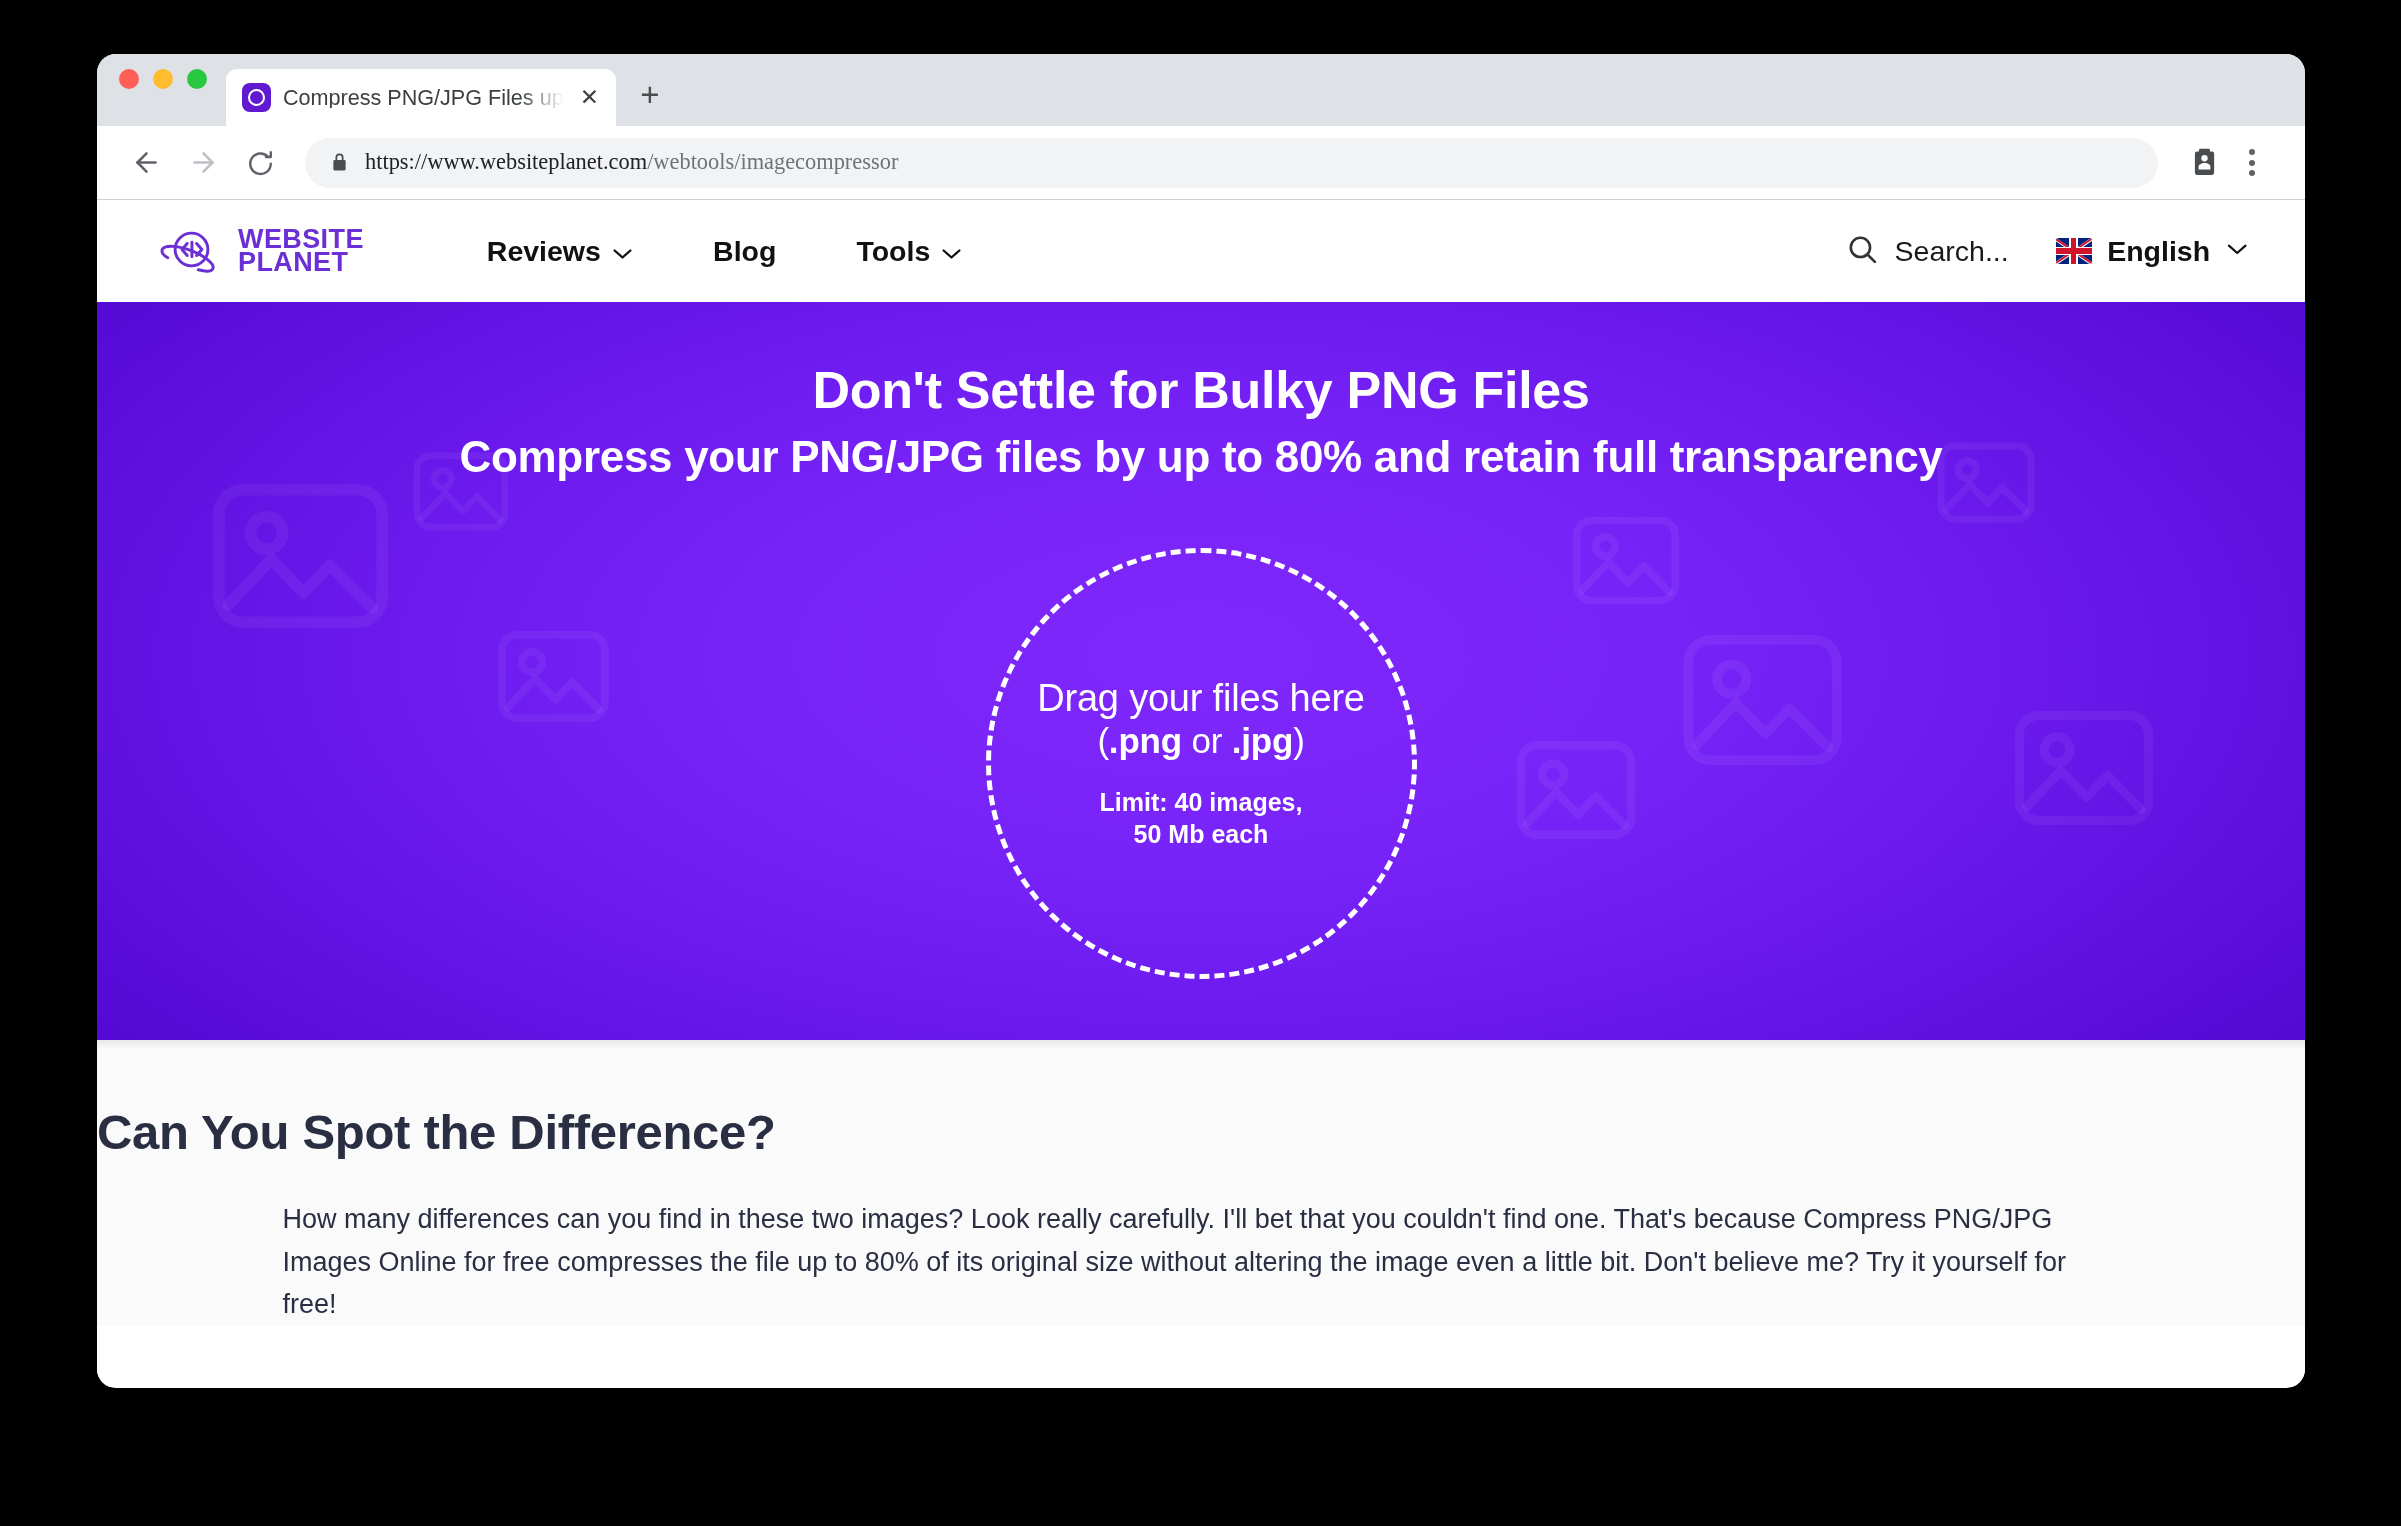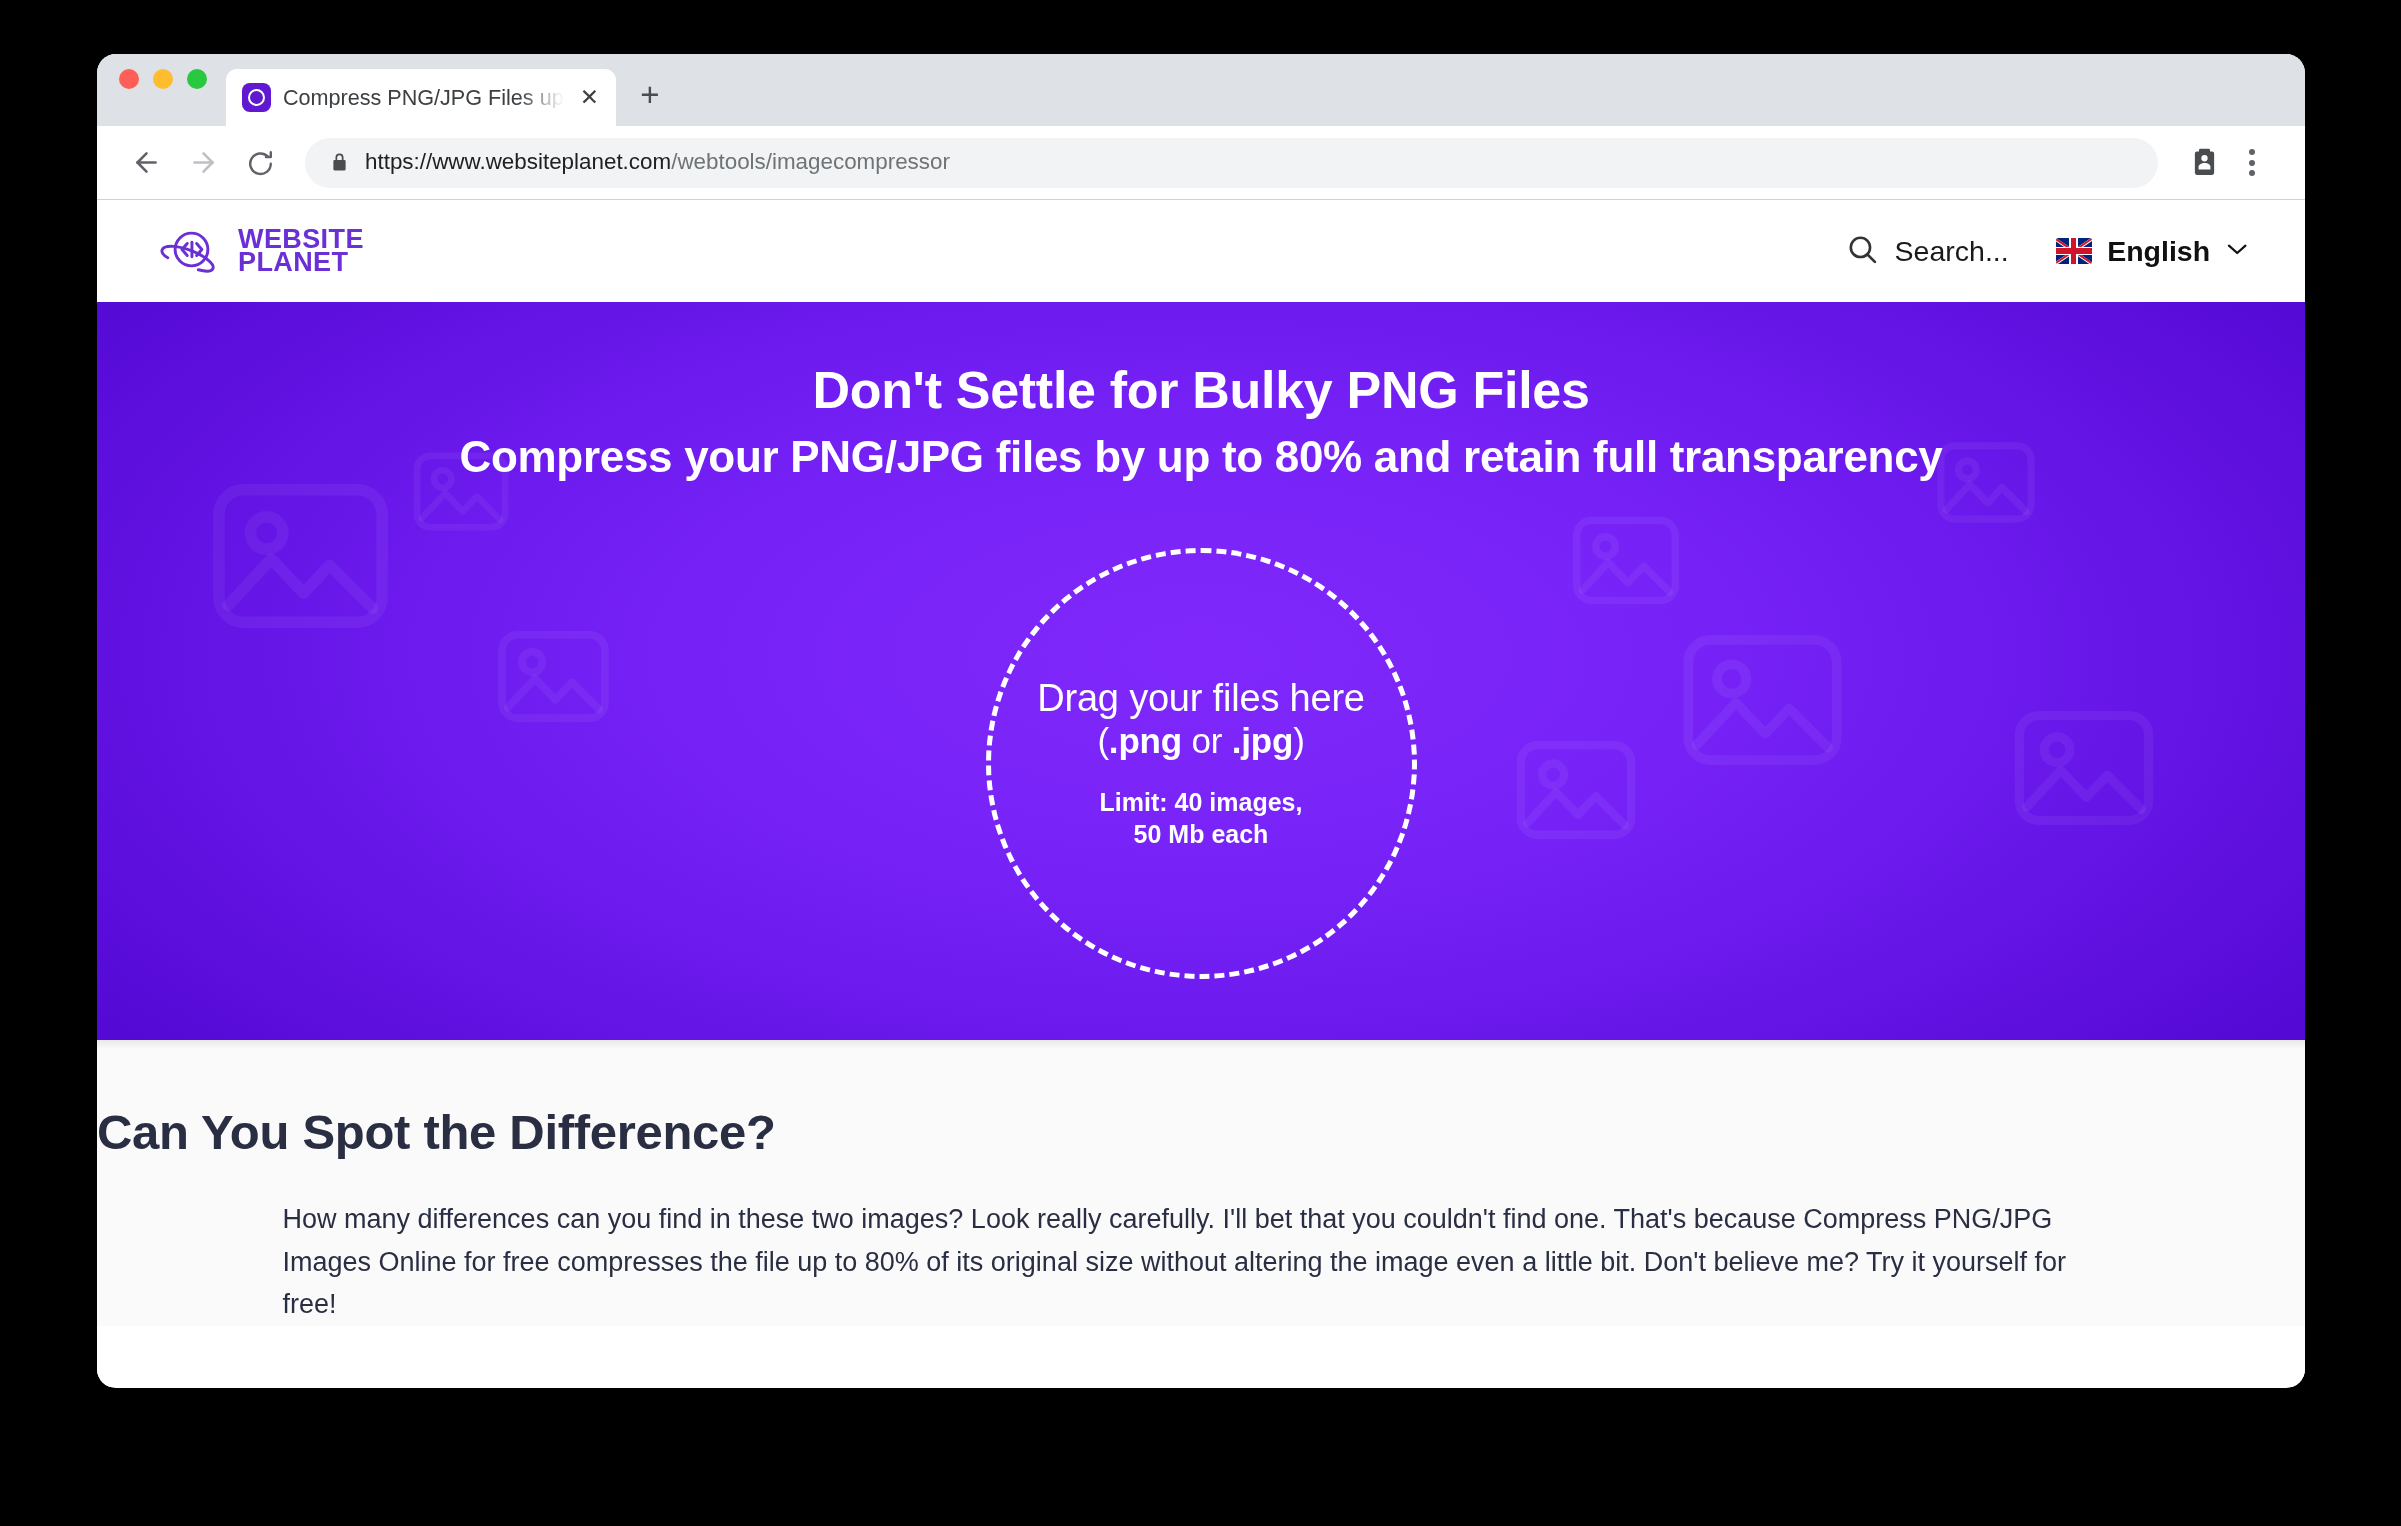--- a/index.html
+++ b/index.html
@@ -120,20 +120,21 @@
     flex: 1 1 auto;
     margin-left: 15.5px;
     margin-right: 22.4px;
     height: 50px;
     background: #f1f3f4;
     border-radius: 25px;
     display: flex;
     align-items: center;
     padding: 0 24px;
     gap: 15.5px;
+    font-family: Liberation Serif, serif;
   }
   #omnibox .lock { flex: 0 0 auto; display:flex; align-items:center; }
   #url-text {
     font-size: 22.4px;
     color: #6e7377;
     white-space: nowrap;
     line-height: 1;
   }
   #url-text .domain { color: #202124; }
   .tb-icon {
@@ -400,20 +401,41 @@
             <line x1="40.5" y1="18.5" x2="40.5" y2="35.5"></line>
             <path d="M46 20l6 7-6 7"></path>
           </svg>
         </span>
         <span id="logo-text">
           <span>WEBSITE</span><br>
           <span>PLANET</span>
         </span>
       </div>
 
+      <div id="main-nav">
+        <div class="nav-item">
+          <span>Reviews</span>
+          <span class="chev">
+            <svg width="21" height="14" viewBox="0 0 24 16" fill="none" stroke="#111" stroke-width="2.6" stroke-linecap="round" stroke-linejoin="round">
+                <polyline points="3 4 12 12 21 4"></polyline>
+              </svg>
+          </span>
+        </div>
+        <div class="nav-item">
+          <span>Blog</span>
+        </div>
+        <div class="nav-item">
+          <span>Tools</span>
+          <span class="chev">
+            <svg width="21" height="14" viewBox="0 0 24 16" fill="none" stroke="#111" stroke-width="2.6" stroke-linecap="round" stroke-linejoin="round">
+                <polyline points="3 4 12 12 21 4"></polyline>
+              </svg>
+          </span>
+        </div>
+      </div>
 
       <div id="header-right">
         <div id="search-box">
           <span>
             <svg width="33" height="33" viewBox="0 0 24 24" fill="none" stroke="#333" stroke-width="1.9" stroke-linecap="round">
                 <circle cx="10.5" cy="10.5" r="7"></circle>
                 <line x1="15.8" y1="15.8" x2="21" y2="21"></line>
               </svg>
           </span>
           <span id="search-label">Search...</span>

